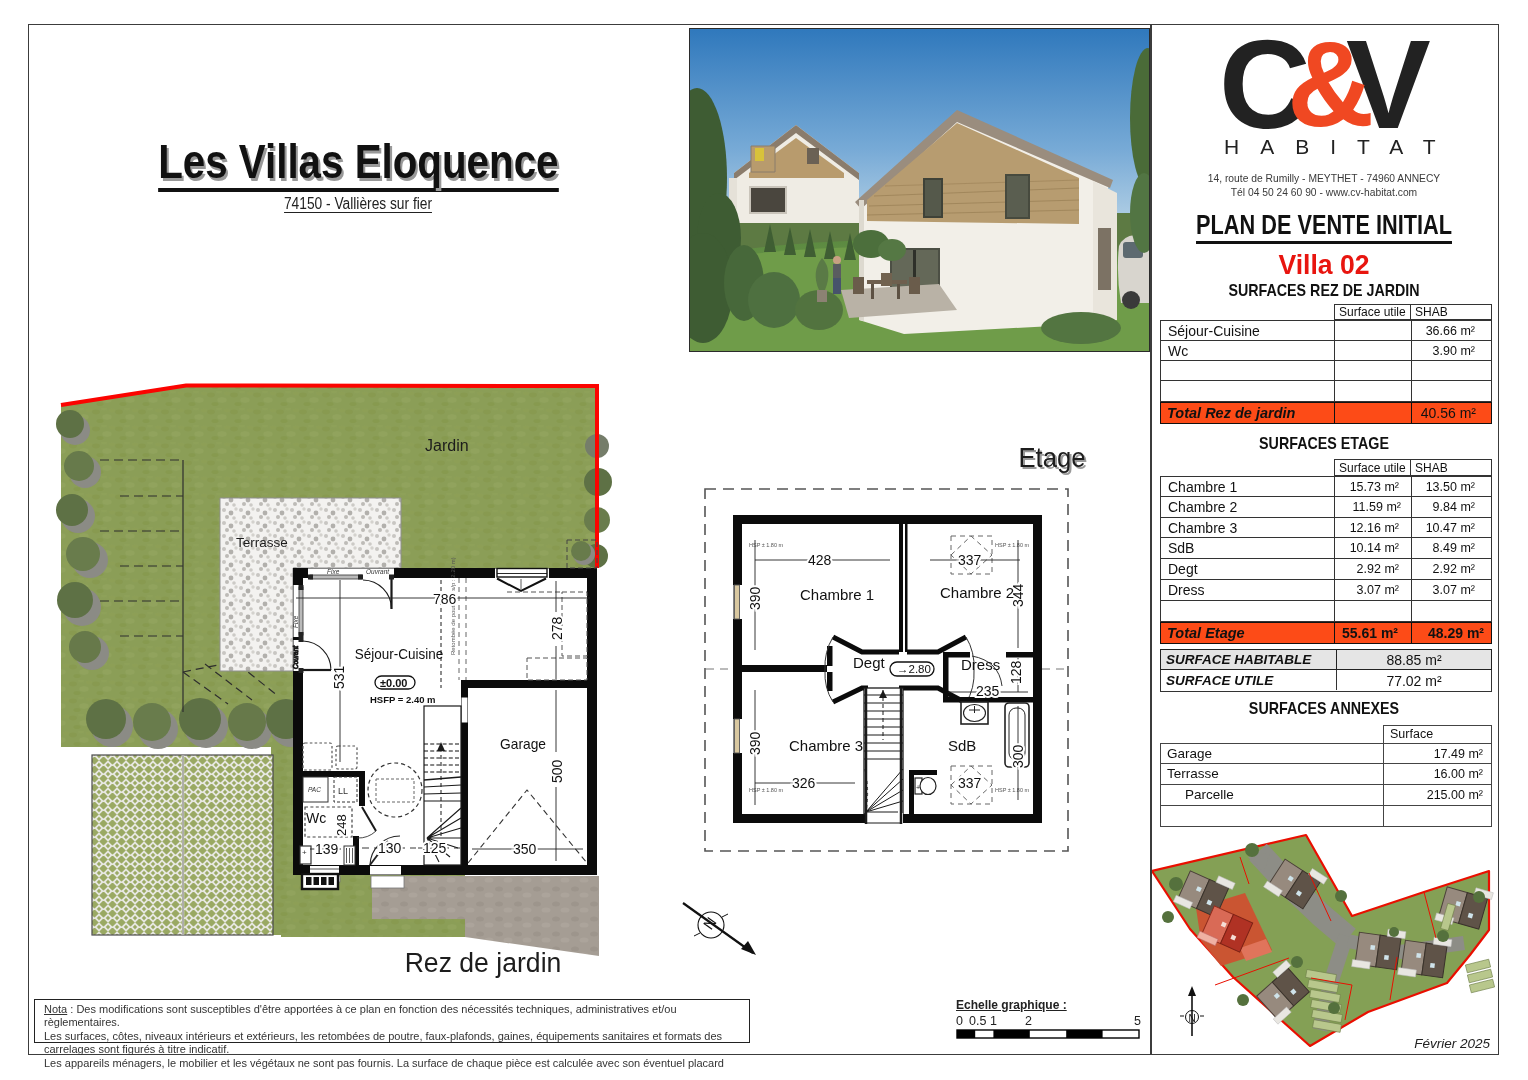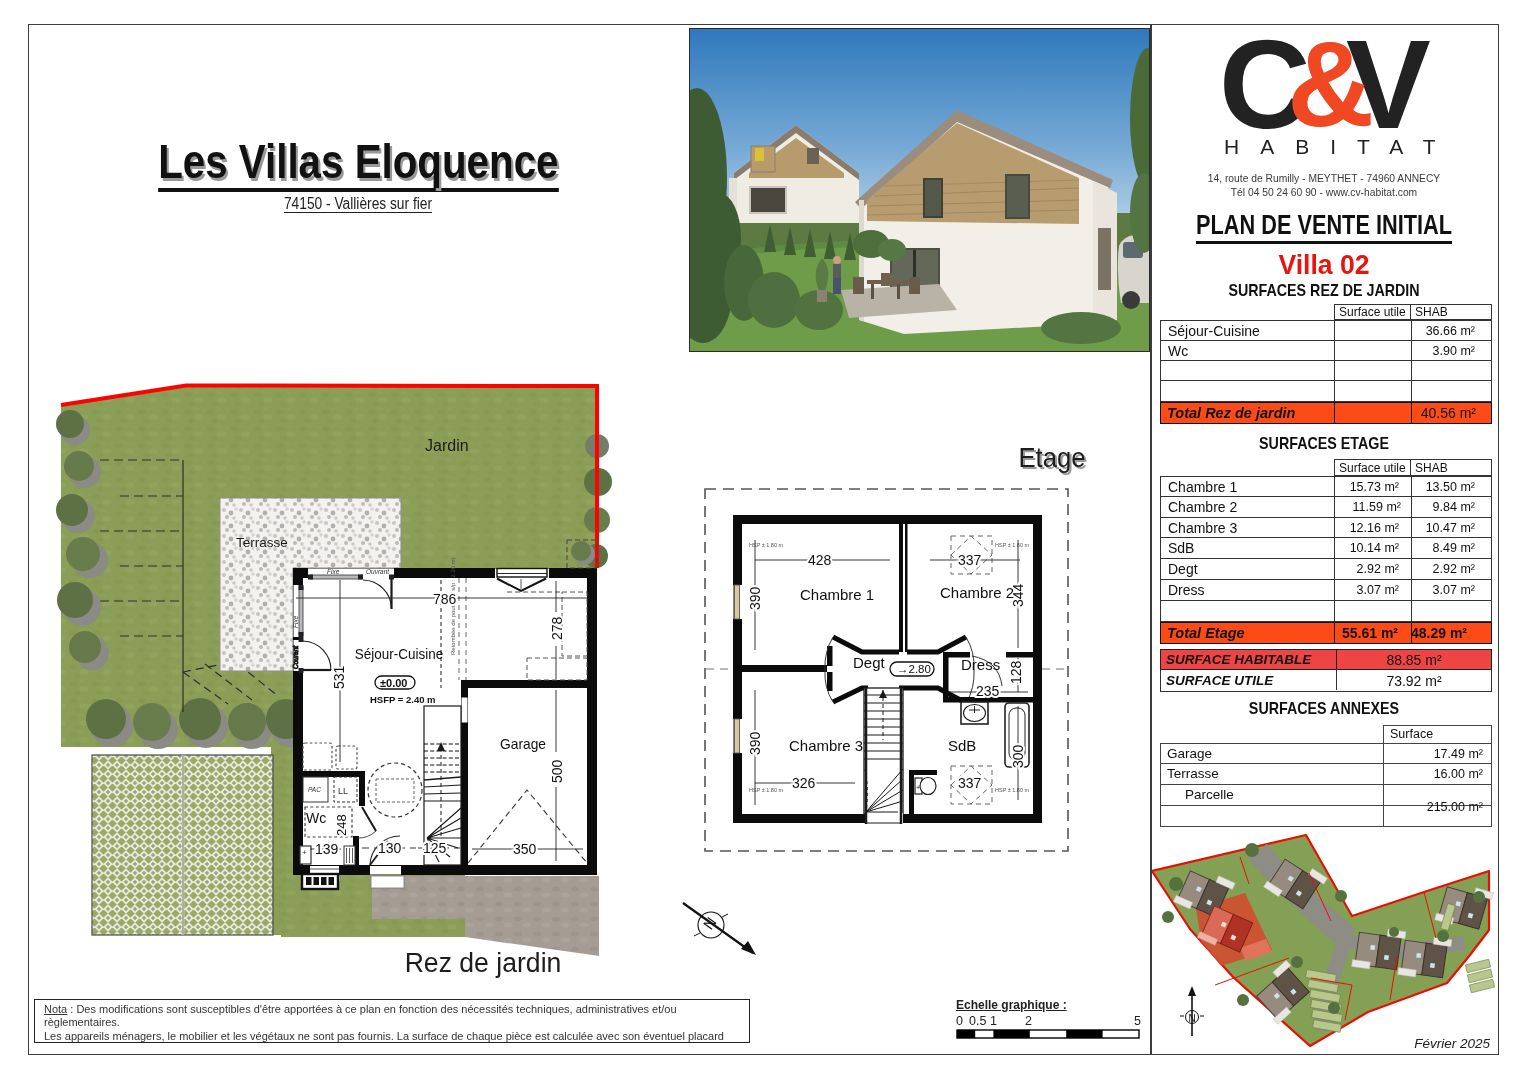--- a/index.html
+++ b/index.html
@@ -711,55 +711,55 @@
     </div>
   <div class="abs" style="left:0;top:141.79999999999998px;width:332px;height:20.8px;border:1.2px solid #333;border-top:none;box-sizing:border-box;">
       <div class="abs" style="left:172.8px;top:0;width:1.2px;height:20.8px;background:#333"></div>
       <div class="abs" style="left:249.8px;top:0;width:1.2px;height:20.8px;background:#333"></div>
     </div>
   <div class="abs" style="left:0;top:162.6px;width:332px;height:22px;border:1.6px solid #111;background:#fd4b17;box-sizing:border-box;">
       <span class="abs" style="left:6px;top:2px;font-weight:bold;font-style:italic;font-size:14.5px;">Total Etage</span>
       <div class="abs" style="left:172.8px;top:0;width:1.2px;height:20px;background:#111"></div>
       <div class="abs" style="left:249.8px;top:0;width:1.2px;height:20px;background:#111"></div>
       <span class="abs" style="left:174px;top:2px;width:63px;text-align:right;font-size:14px;font-weight:bold;">55.61 m²</span>
-      <span class="abs" style="right:24px;top:2px;font-size:14px;font-weight:bold;">48.29 m²</span>
+      <span class="abs" style="right:7px;top:2px;font-size:14px;font-weight:bold;">48.29 m²</span>
     </div>
 </div>
 
 <div class="abs" style="left:1160px;top:649px;width:332px;font-size:13.5px;color:#111;">
-  <div class="abs" style="left:0;top:0;width:332px;height:21px;border:1.5px solid #222;background:#ef4444;box-sizing:border-box;">
+  <div class="abs" style="left:0;top:0;width:332px;height:21px;border:1.5px solid #222;background:#e5e5e5;box-sizing:border-box;">
     <span class="abs" style="left:5px;top:2px;font-weight:bold;font-style:italic;">SURFACE HABITABLE</span>
     <div class="abs" style="left:175px;top:0;width:1px;height:19px;background:#222"></div>
     <span class="abs" style="left:176px;top:2px;width:154px;text-align:center;font-size:14px;">88.85 m²</span>
   </div>
   <div class="abs" style="left:0;top:21px;width:332px;height:22px;border:1.2px solid #333;border-top:none;box-sizing:border-box;">
     <span class="abs" style="left:5px;top:3px;font-weight:bold;font-style:italic;">SURFACE UTILE</span>
     <div class="abs" style="left:175px;top:0;width:1px;height:20px;background:#333"></div>
-    <span class="abs" style="left:176px;top:3px;width:154px;text-align:center;font-size:14px;">73.92 m²</span>
+    <span class="abs" style="left:176px;top:3px;width:154px;text-align:center;font-size:14px;">77.02 m²</span>
   </div>
 </div>
 
 <div class="abs ctr" style="left:1151px;top:699px;width:346px;font-size:17px;font-weight:bold;color:#111;transform:scaleX(0.84);transform-origin:center;">SURFACES ANNEXES</div>
 
 <div class="abs" style="left:1160px;top:725px;width:332px;font-size:13.5px;color:#111;">
   <div class="abs" style="left:223px;top:0;width:109px;height:18px;border:1px solid #444;font-size:12.5px;padding:1px 0 16px 6px;box-sizing:border-box;">Surface</div>
   <div class="abs" style="left:0;top:18px;width:332px;height:21px;border:1px solid #444;box-sizing:border-box;">
     <span class="abs" style="left:6px;top:2px;">Garage</span>
     <div class="abs" style="left:222px;top:0;width:1px;height:19px;background:#444"></div>
     <span class="abs" style="right:8px;top:3px;font-size:12.5px;">17.49 m²</span>
   </div>
   <div class="abs" style="left:0;top:39px;width:332px;height:21px;border:1px solid #444;border-top:none;box-sizing:border-box;">
     <span class="abs" style="left:6px;top:2px;">Terrasse</span>
     <div class="abs" style="left:222px;top:0;width:1px;height:20px;background:#444"></div>
     <span class="abs" style="right:8px;top:3px;font-size:12.5px;">16.00 m²</span>
   </div>
   <div class="abs" style="left:0;top:60px;width:332px;height:21px;border:1px solid #444;border-top:none;box-sizing:border-box;">
     <span class="abs" style="left:12px;top:2px;margin-left:12px;">Parcelle</span>
     <div class="abs" style="left:222px;top:0;width:1px;height:20px;background:#444"></div>
-    <span class="abs" style="right:8px;top:3px;font-size:12.5px;margin-top:12px;">215.00 m²</span>
+    <span class="abs" style="right:8px;top:3px;font-size:12.5px;">215.00 m²</span>
   </div>
   <div class="abs" style="left:0;top:81px;width:332px;height:21px;border:1px solid #444;border-top:none;box-sizing:border-box;">
     <div class="abs" style="left:222px;top:0;width:1px;height:20px;background:#444"></div>
   </div>
 </div>
 
 <div class="abs" style="left:1380px;top:1036px;width:110px;font-size:13.5px;font-style:italic;color:#222;text-align:right;">Février 2025</div>
 
 <svg class="abs" style="left:1152px;top:828px;" width="345" height="224" viewBox="1152 828 345 224">
   <defs>
@@ -849,20 +849,21 @@
     <path d="M1192,986 L1188,996 L1196,996 Z" fill="#111"></path>
     <circle cx="1192" cy="1017" r="6.5" fill="none" stroke="#111" stroke-width="1"></circle>
     <text x="1188.5" y="1021.5" font-size="10" fill="#111">N</text>
     <line x1="1180" y1="1016" x2="1184" y2="1016" stroke="#111" stroke-width="1"></line>
     <line x1="1200" y1="1016" x2="1204" y2="1016" stroke="#111" stroke-width="1"></line>
   </g>
 </svg>
 
 <div class="abs" style="left:34px;top:999px;width:716px;height:44px;border:1.2px solid #222;font-size:11px;color:#333;line-height:13.4px;padding:3px 0 0 9px;box-sizing:border-box;">
   <div><span style="text-decoration:underline">Nota</span> : Des modifications sont susceptibles d'être apportées à ce plan en fonction des nécessités techniques, administratives et/ou règlementaires.</div>
+  <div>Les surfaces, côtes, niveaux intérieurs et extérieurs, les retombées de poutre, faux-plafonds, gaines, équipements sanitaires et formats des carrelages sont figurés à titre indicatif.</div>
   <div>Les appareils ménagers, le mobilier et les végétaux ne sont pas fournis. La surface de chaque pièce est calculée avec son éventuel placard</div>
 </div>
 
 <div class="abs" style="left:956px;top:998px;width:190px;">
   <div style="font-size:12px;font-weight:bold;color:#222;text-decoration:underline;">Echelle graphique :</div>
   <div style="position:relative;height:14px;font-size:12.5px;color:#222;margin-top:2px;">
     <span class="abs" style="left:0px;">0</span>
       <span class="abs" style="left:13px;">0.5</span>
       <span class="abs" style="left:34px;">1</span>
       <span class="abs" style="left:69px;">2</span>

